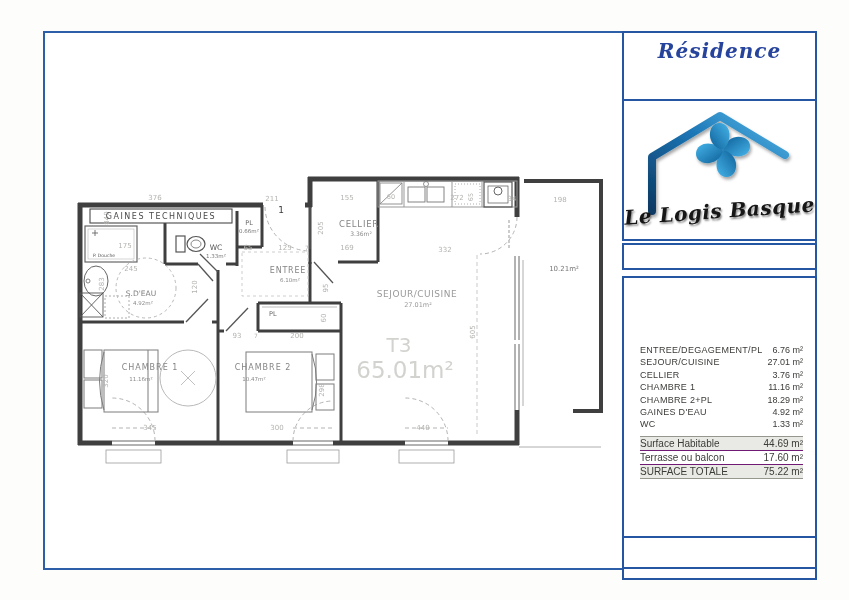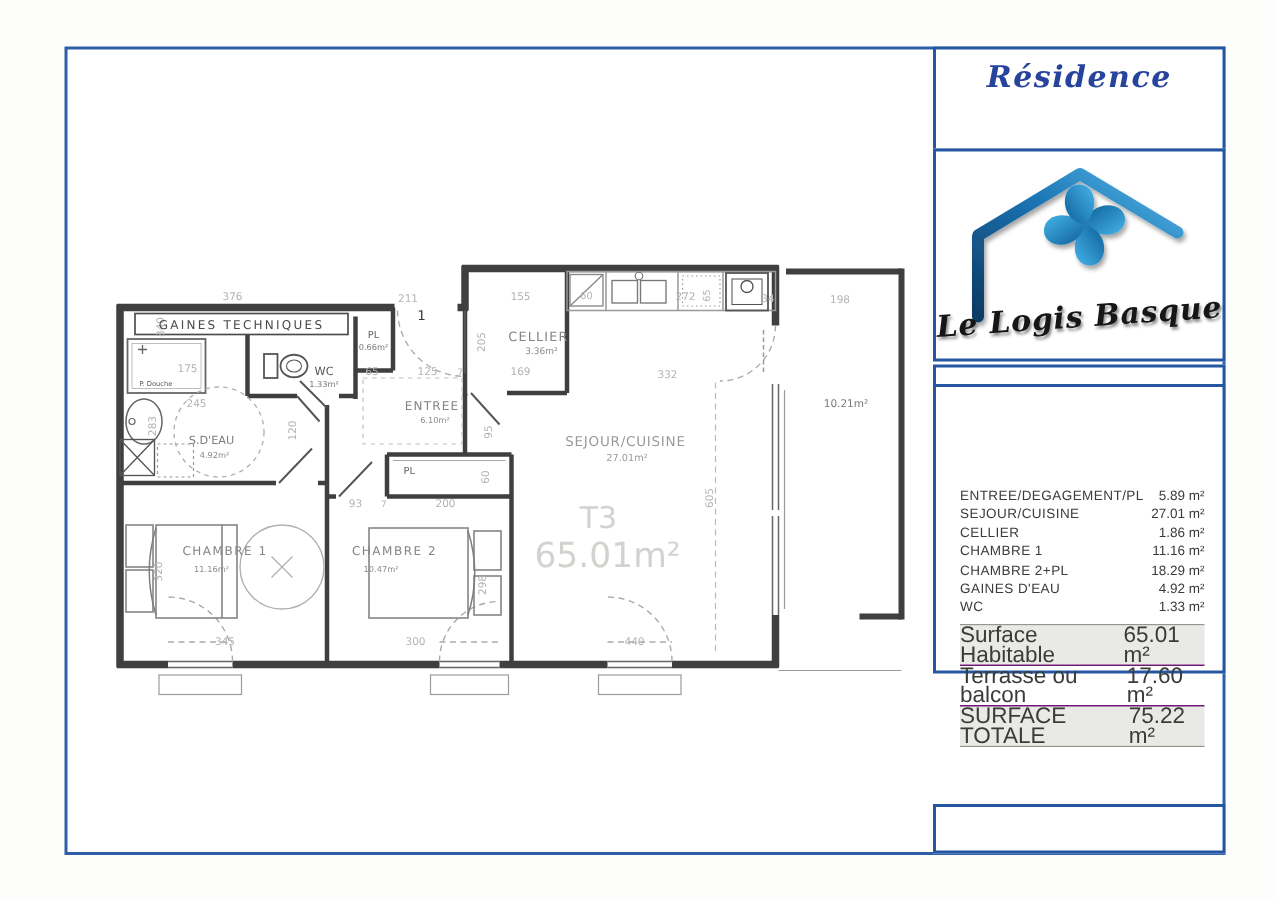--- a/index.html
+++ b/index.html
@@ -11,27 +11,27 @@
   #title-box .t1,#title-box .t2{font-family:"DejaVu Serif",serif;font-style:italic;font-weight:bold;
          color:#27449c;font-size:20px;line-height:27px;letter-spacing:1px;text-align:center;}
   #title-box .t1{margin-top:5px;}
   #logo-box{left:622px;top:99px;width:195px;height:142px;}
   #logo-box svg{position:absolute;left:0;top:0;}
   .logo-text{position:absolute;left:0;right:0;bottom:16px;text-align:center;
          font-family:"DejaVu Serif",serif;font-style:italic;font-weight:bold;font-size:20px;
          color:#161616;transform:rotate(-4deg);text-shadow:1px 2px 2px rgba(0,0,0,0.45);
          letter-spacing:0.5px;}
   #strip-a{left:622px;top:243px;width:195px;height:27px;}
-  #table-box{left:622px;top:256px;width:195px;height:193px;padding-left:12px;}
+  #table-box{left:622px;top:276px;width:195px;height:304px;padding-left:12px;}
   #strip-b{left:622px;top:536px;width:195px;height:33px;}
   .areas{position:absolute;left:16px;right:12px;top:66px;color:#3b3b38;}
   .trow{display:flex;justify-content:space-between;font-size:9px;line-height:12.4px;}
   .trow .lab{letter-spacing:0.3px;}
   .summary{margin-top:5px;border-top:1px solid #96968f;border-bottom:1px solid #96968f;}
-  .srow{display:flex;justify-content:center;font-size:15px;line-height:13px;}
+  .srow{display:flex;justify-content:space-between;font-size:10px;line-height:13px;}
   .srow.band{background:#e9e9e5;}
   .srow + .srow{border-top:1px solid #701a75;}
   #plan-svg{position:absolute;left:0;top:0;}
 </style>
 </head>
 <body>
 
 <div class="sheet"></div>
 
 <svg id="plan-svg" width="849" height="600" viewBox="0 0 849 600">
@@ -268,50 +268,50 @@
   </svg>
   <div class="logo-text">Le Logis Basque</div>
 </div>
 
 <div class="box" id="strip-a"></div>
 
 <div class="box" id="table-box">
   <div class="areas">
     <div class="trow">
       <span class="lab">ENTREE/DEGAGEMENT/PL</span>
-      <span class="val">5.89 m²</span>
+      <span class="val">6.76 m²</span>
       </div>
     <div class="trow">
       <span class="lab">SEJOUR/CUISINE</span>
       <span class="val">27.01 m²</span>
       </div>
     <div class="trow">
       <span class="lab">CELLIER</span>
-      <span class="val">1.86 m²</span>
+      <span class="val">3.76 m²</span>
       </div>
     <div class="trow">
       <span class="lab">CHAMBRE 1</span>
       <span class="val">11.16 m²</span>
       </div>
     <div class="trow">
       <span class="lab">CHAMBRE 2+PL</span>
       <span class="val">18.29 m²</span>
       </div>
     <div class="trow">
       <span class="lab">GAINES D'EAU</span>
       <span class="val">4.92 m²</span>
       </div>
     <div class="trow">
       <span class="lab">WC</span>
       <span class="val">1.33 m²</span>
       </div>
     <div class="summary">
       <div class="srow band">
         <span class="lab">Surface Habitable</span>
-        <span class="val">65.01 m²</span>
+        <span class="val">44.69 m²</span>
         </div>
       <div class="srow">
         <span class="lab">Terrasse ou balcon</span>
         <span class="val">17.60 m²</span>
         </div>
       <div class="srow band">
         <span class="lab">SURFACE TOTALE</span>
         <span class="val">75.22 m²</span>
         </div>
     </div>

